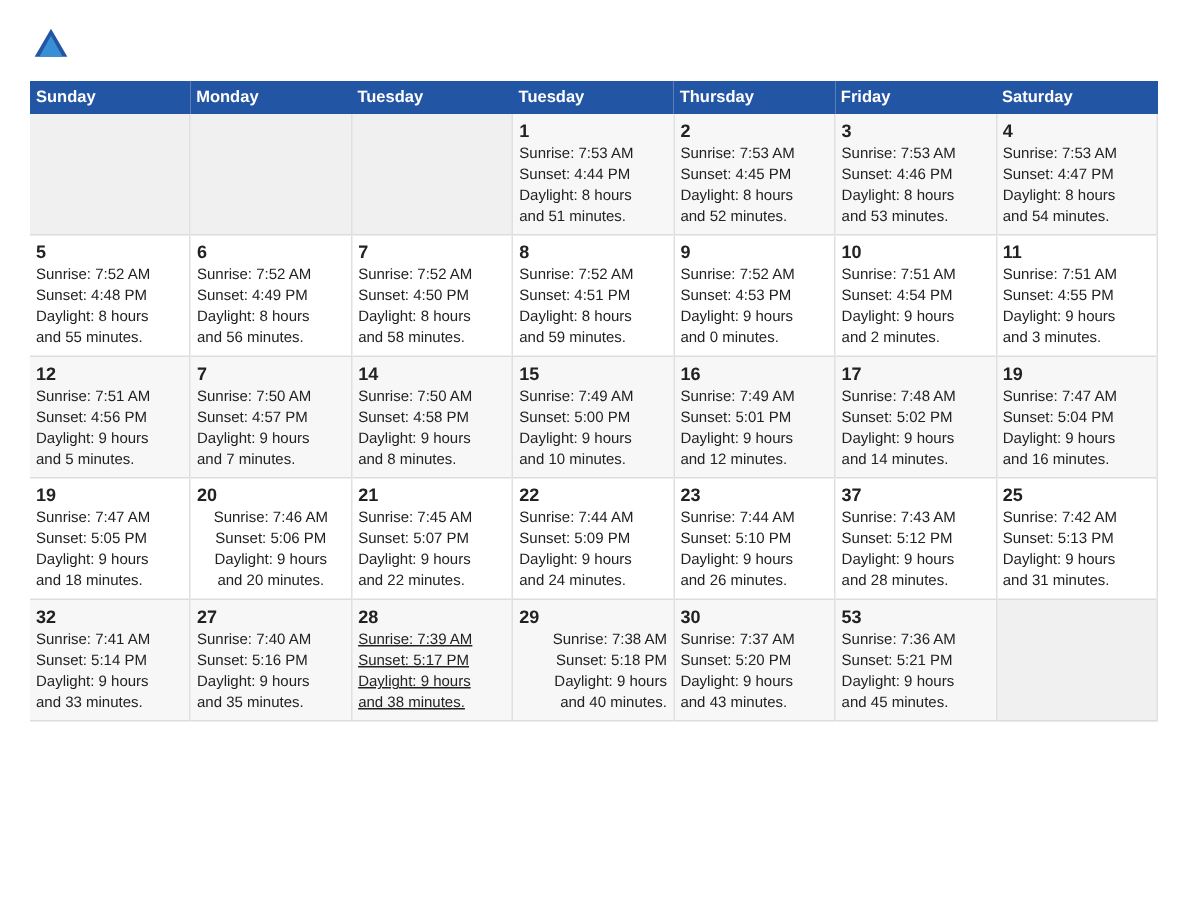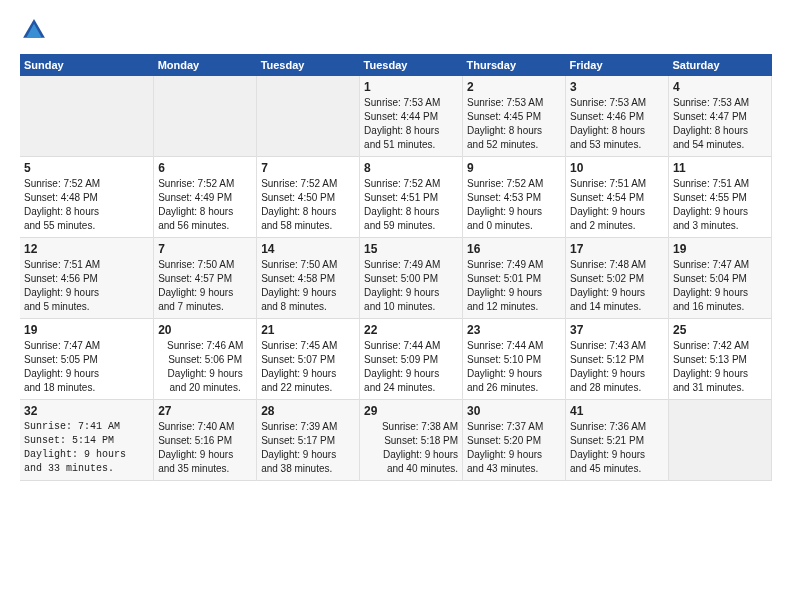--- a/index.html
+++ b/index.html
@@ -313,55 +313,55 @@
             <span class="day-num">25</span>
             <div class="day-info" style="white-space: pre-line;">Sunrise: 7:42 AM
 Sunset: 5:13 PM
 Daylight: 9 hours
 and 31 minutes.</div>
           </td>
         </tr>
         <tr>
           <td>
             <span class="day-num">32</span>
-            <div class="day-info" style="white-space: pre-line; font-family: Liberation Mono, monospace;">Sunrise: 7:41 AM
+            <div class="day-info" style="white-space: pre-line;">Sunrise: 7:41 AM
 Sunset: 5:14 PM
 Daylight: 9 hours
 and 33 minutes.</div>
           </td>
           <td>
             <span class="day-num">27</span>
             <div class="day-info" style="white-space: pre-line;">Sunrise: 7:40 AM
 Sunset: 5:16 PM
 Daylight: 9 hours
 and 35 minutes.</div>
           </td>
           <td>
             <span class="day-num">28</span>
-            <div class="day-info" style="white-space: pre-line;">Sunrise: 7:39 AM
+            <div class="day-info" style="white-space: pre-line; text-decoration: underline;">Sunrise: 7:39 AM
 Sunset: 5:17 PM
 Daylight: 9 hours
 and 38 minutes.</div>
           </td>
           <td>
             <span class="day-num">29</span>
             <div class="day-info" style="white-space: pre-line; text-align: right;">Sunrise: 7:38 AM
 Sunset: 5:18 PM
 Daylight: 9 hours
 and 40 minutes.</div>
           </td>
           <td>
             <span class="day-num">30</span>
             <div class="day-info" style="white-space: pre-line;">Sunrise: 7:37 AM
 Sunset: 5:20 PM
 Daylight: 9 hours
 and 43 minutes.</div>
           </td>
           <td>
-            <span class="day-num">41</span>
+            <span class="day-num">53</span>
             <div class="day-info" style="white-space: pre-line;">Sunrise: 7:36 AM
 Sunset: 5:21 PM
 Daylight: 9 hours
 and 45 minutes.</div>
           </td>
           <td class="empty-cell"></td>
         </tr>
       </tbody>
   </table>
 </div>

